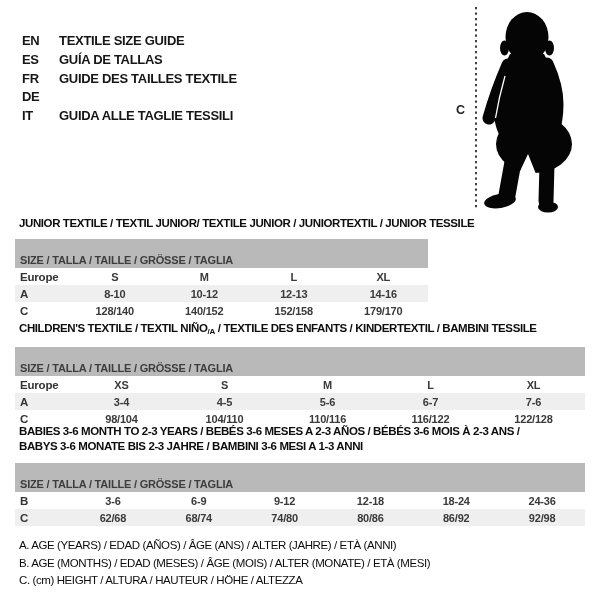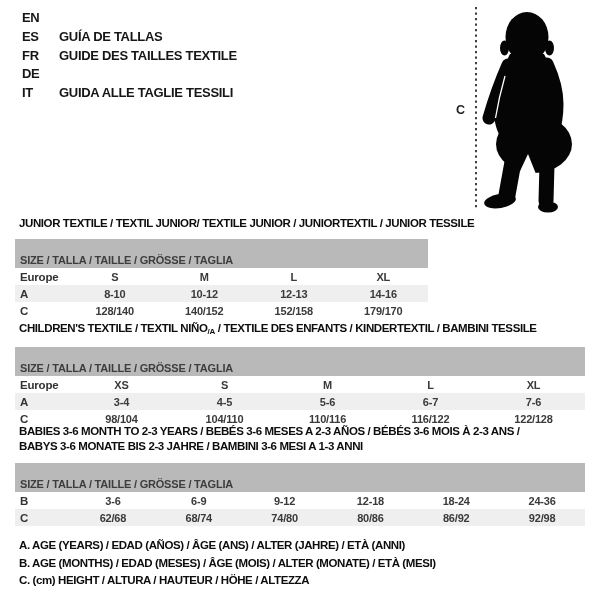--- a/index.html
+++ b/index.html
@@ -4,21 +4,21 @@
 <style>
   html,body{margin:0;padding:0}
   body{
     width:600px;height:600px;position:relative;overflow:hidden;
     background:#ffffff;color:#111;
     font-family:"Liberation Sans", sans-serif;
   }
   .abs{position:absolute}
 
   
-  .lang-block{left:22px;top:10px}
+  .lang-block{left:22px;top:33px}
   .lang-row{display:flex;height:18.8px;align-items:flex-start}
   .lang-code{width:37px;font-weight:700;font-size:13px;letter-spacing:-0.3px;color:#161616}
   .lang-label{font-weight:700;font-size:13px;letter-spacing:-0.3px;color:#161616;white-space:nowrap}
 
   
   .figure-svg{left:450px;top:4px;width:145px;height:210px}
   .c-label{left:456px;top:103px;font-weight:700;font-size:12.5px;color:#222}
 
   
   .tbl-title{font-weight:700;font-size:11.5px;letter-spacing:-0.4px;color:#0d0d0d;white-space:nowrap;line-height:15px}
@@ -38,28 +38,29 @@
   }
   td{
     height:17px;font-size:11px;font-weight:700;color:#3a3a3a;text-align:center;
     padding:0;letter-spacing:-0.2px;white-space:nowrap
   }
   td.lbl{text-align:left;padding-left:5px;font-size:11.5px;color:#333}
   tbody tr:nth-child(2){background:#efefef}
 
   
   .footnotes{left:19px;top:537px}
-  .fn{font-weight:700;font-size:11.5px;letter-spacing:-0.4px;line-height:17.6px;color:#0d0d0d;white-space:nowrap}
+  .fn{font-weight:400;font-size:11.5px;letter-spacing:-0.4px;line-height:17.6px;color:#0d0d0d;white-space:nowrap}
 </style>
 </head>
 <body>
 
 <div class="abs lang-block">
   <div class="lang-row">
     <span class="lang-code">EN</span>
+    <span class="lang-label">TEXTILE SIZE GUIDE</span>
   </div>
   <div class="lang-row">
     <span class="lang-code">ES</span>
     <span class="lang-label">GUÍA DE TALLAS</span>
   </div>
   <div class="lang-row">
     <span class="lang-code">FR</span>
     <span class="lang-label">GUIDE DES TAILLES TEXTILE</span>
   </div>
   <div class="lang-row">

